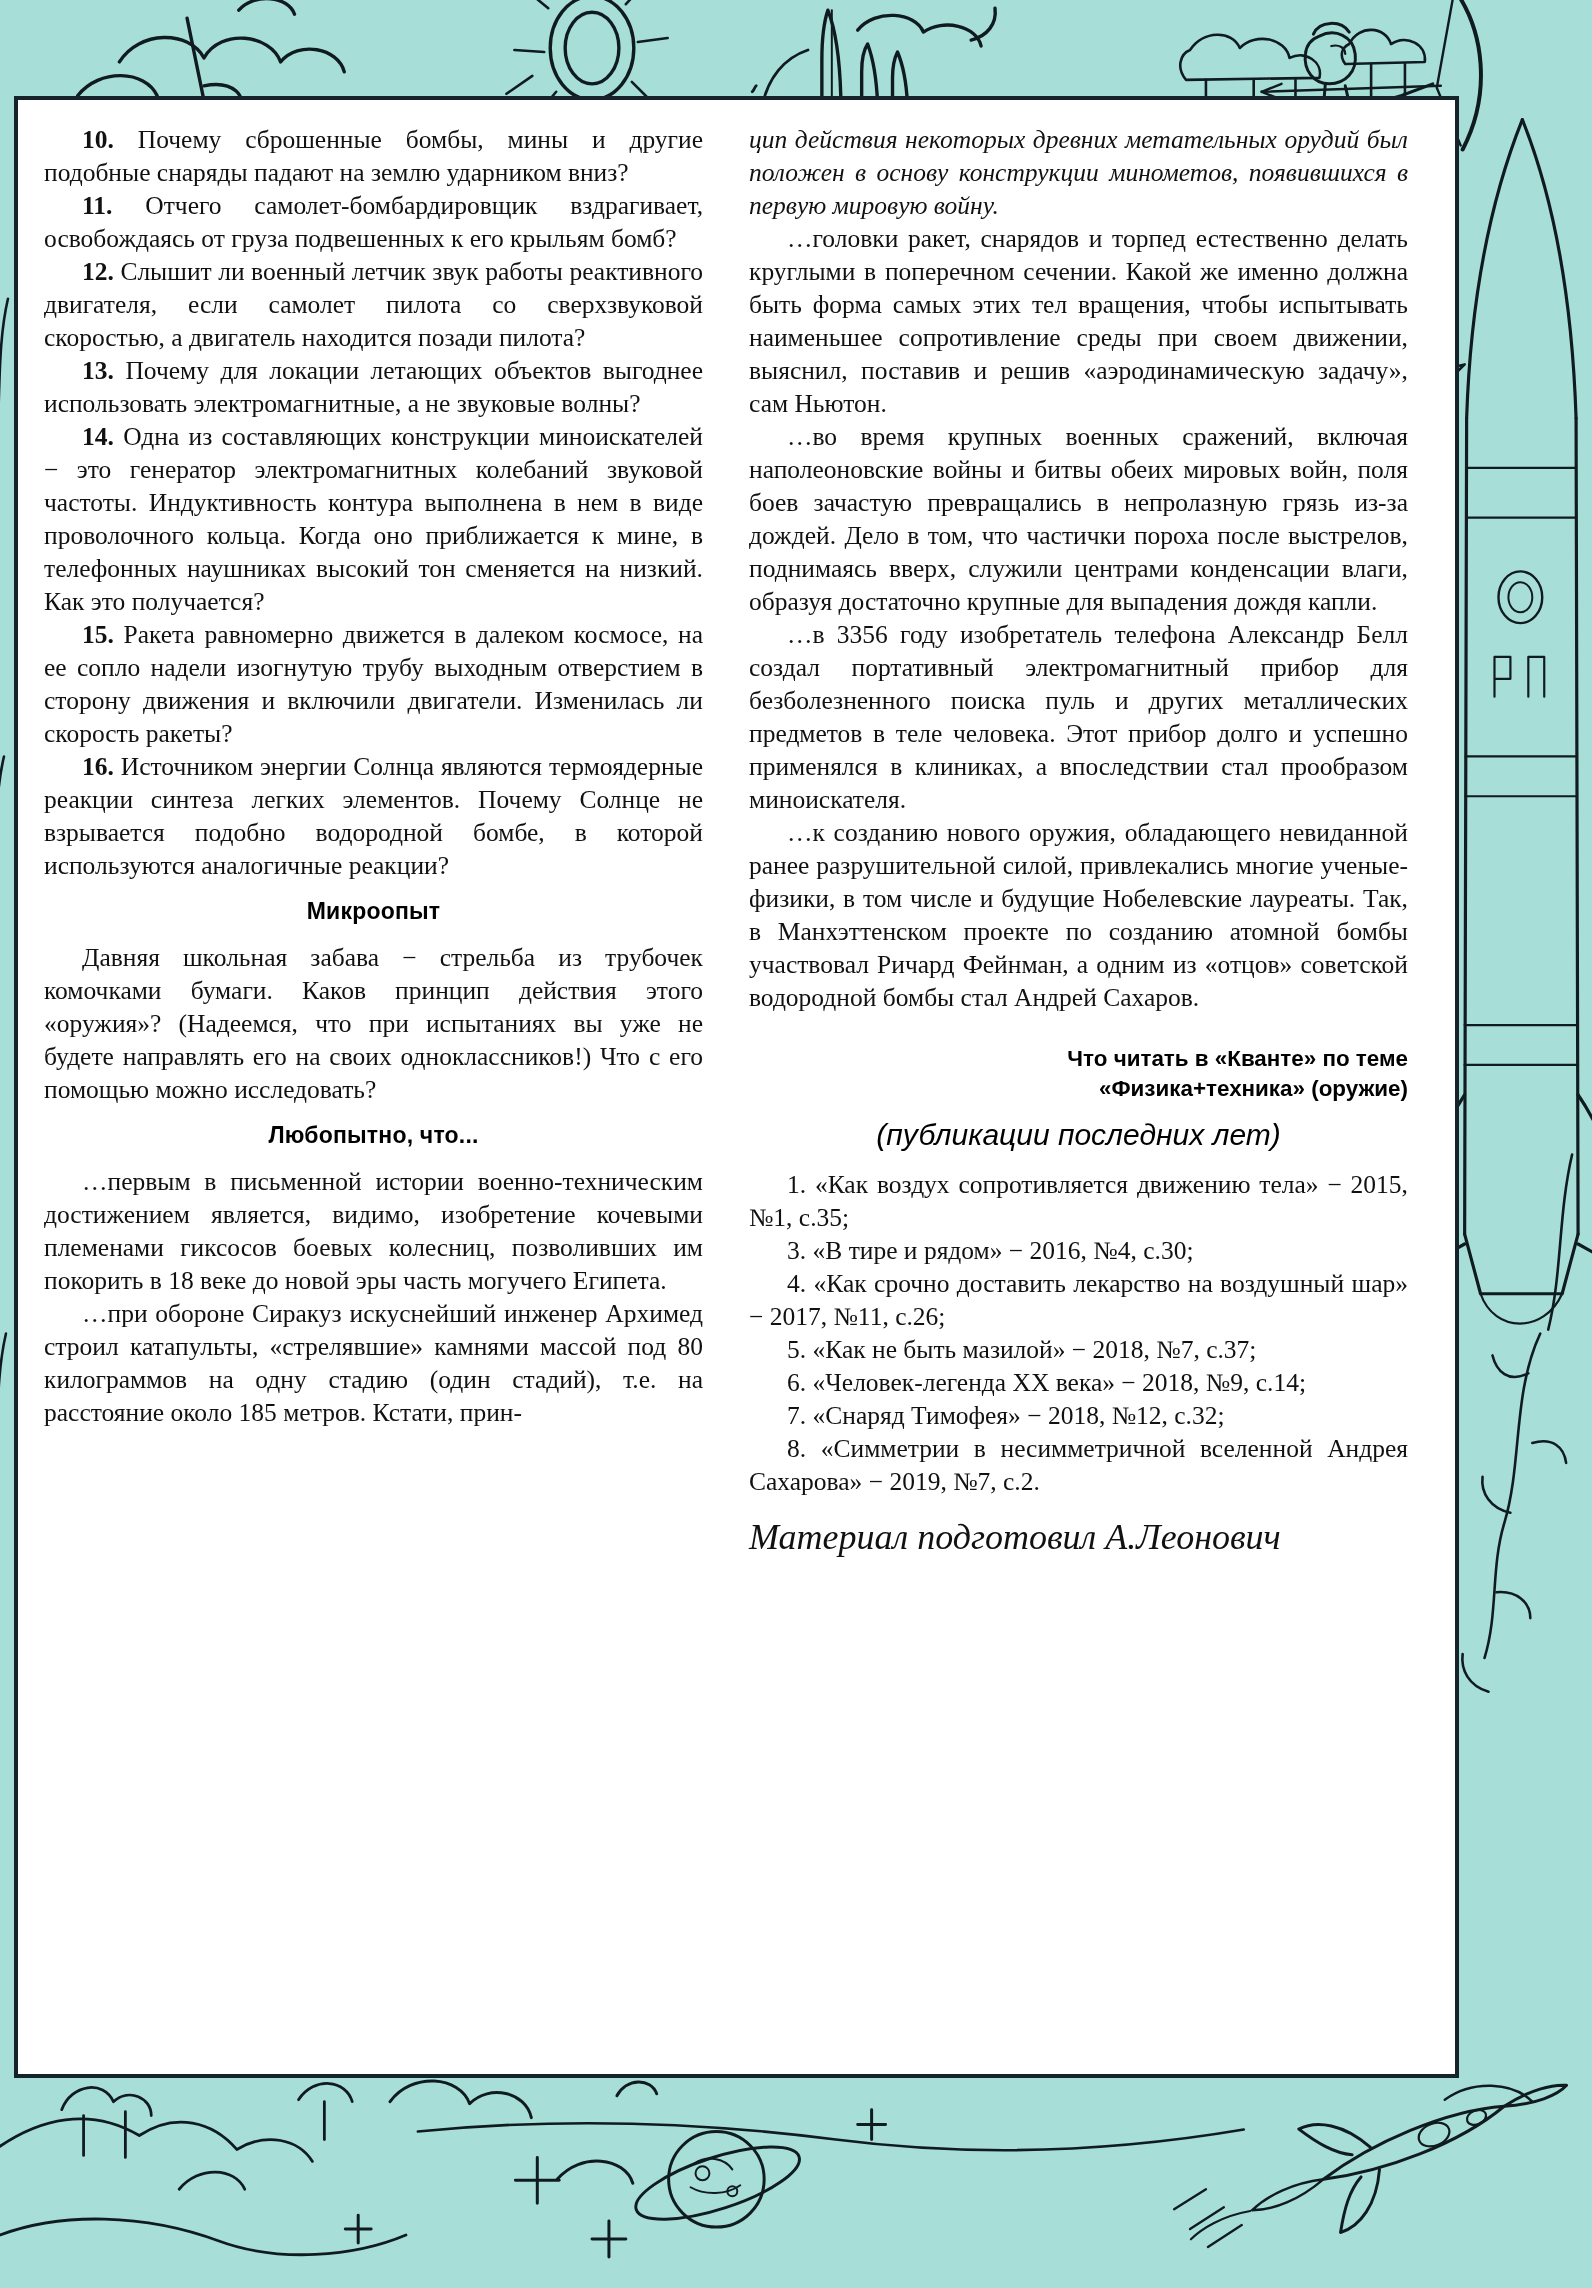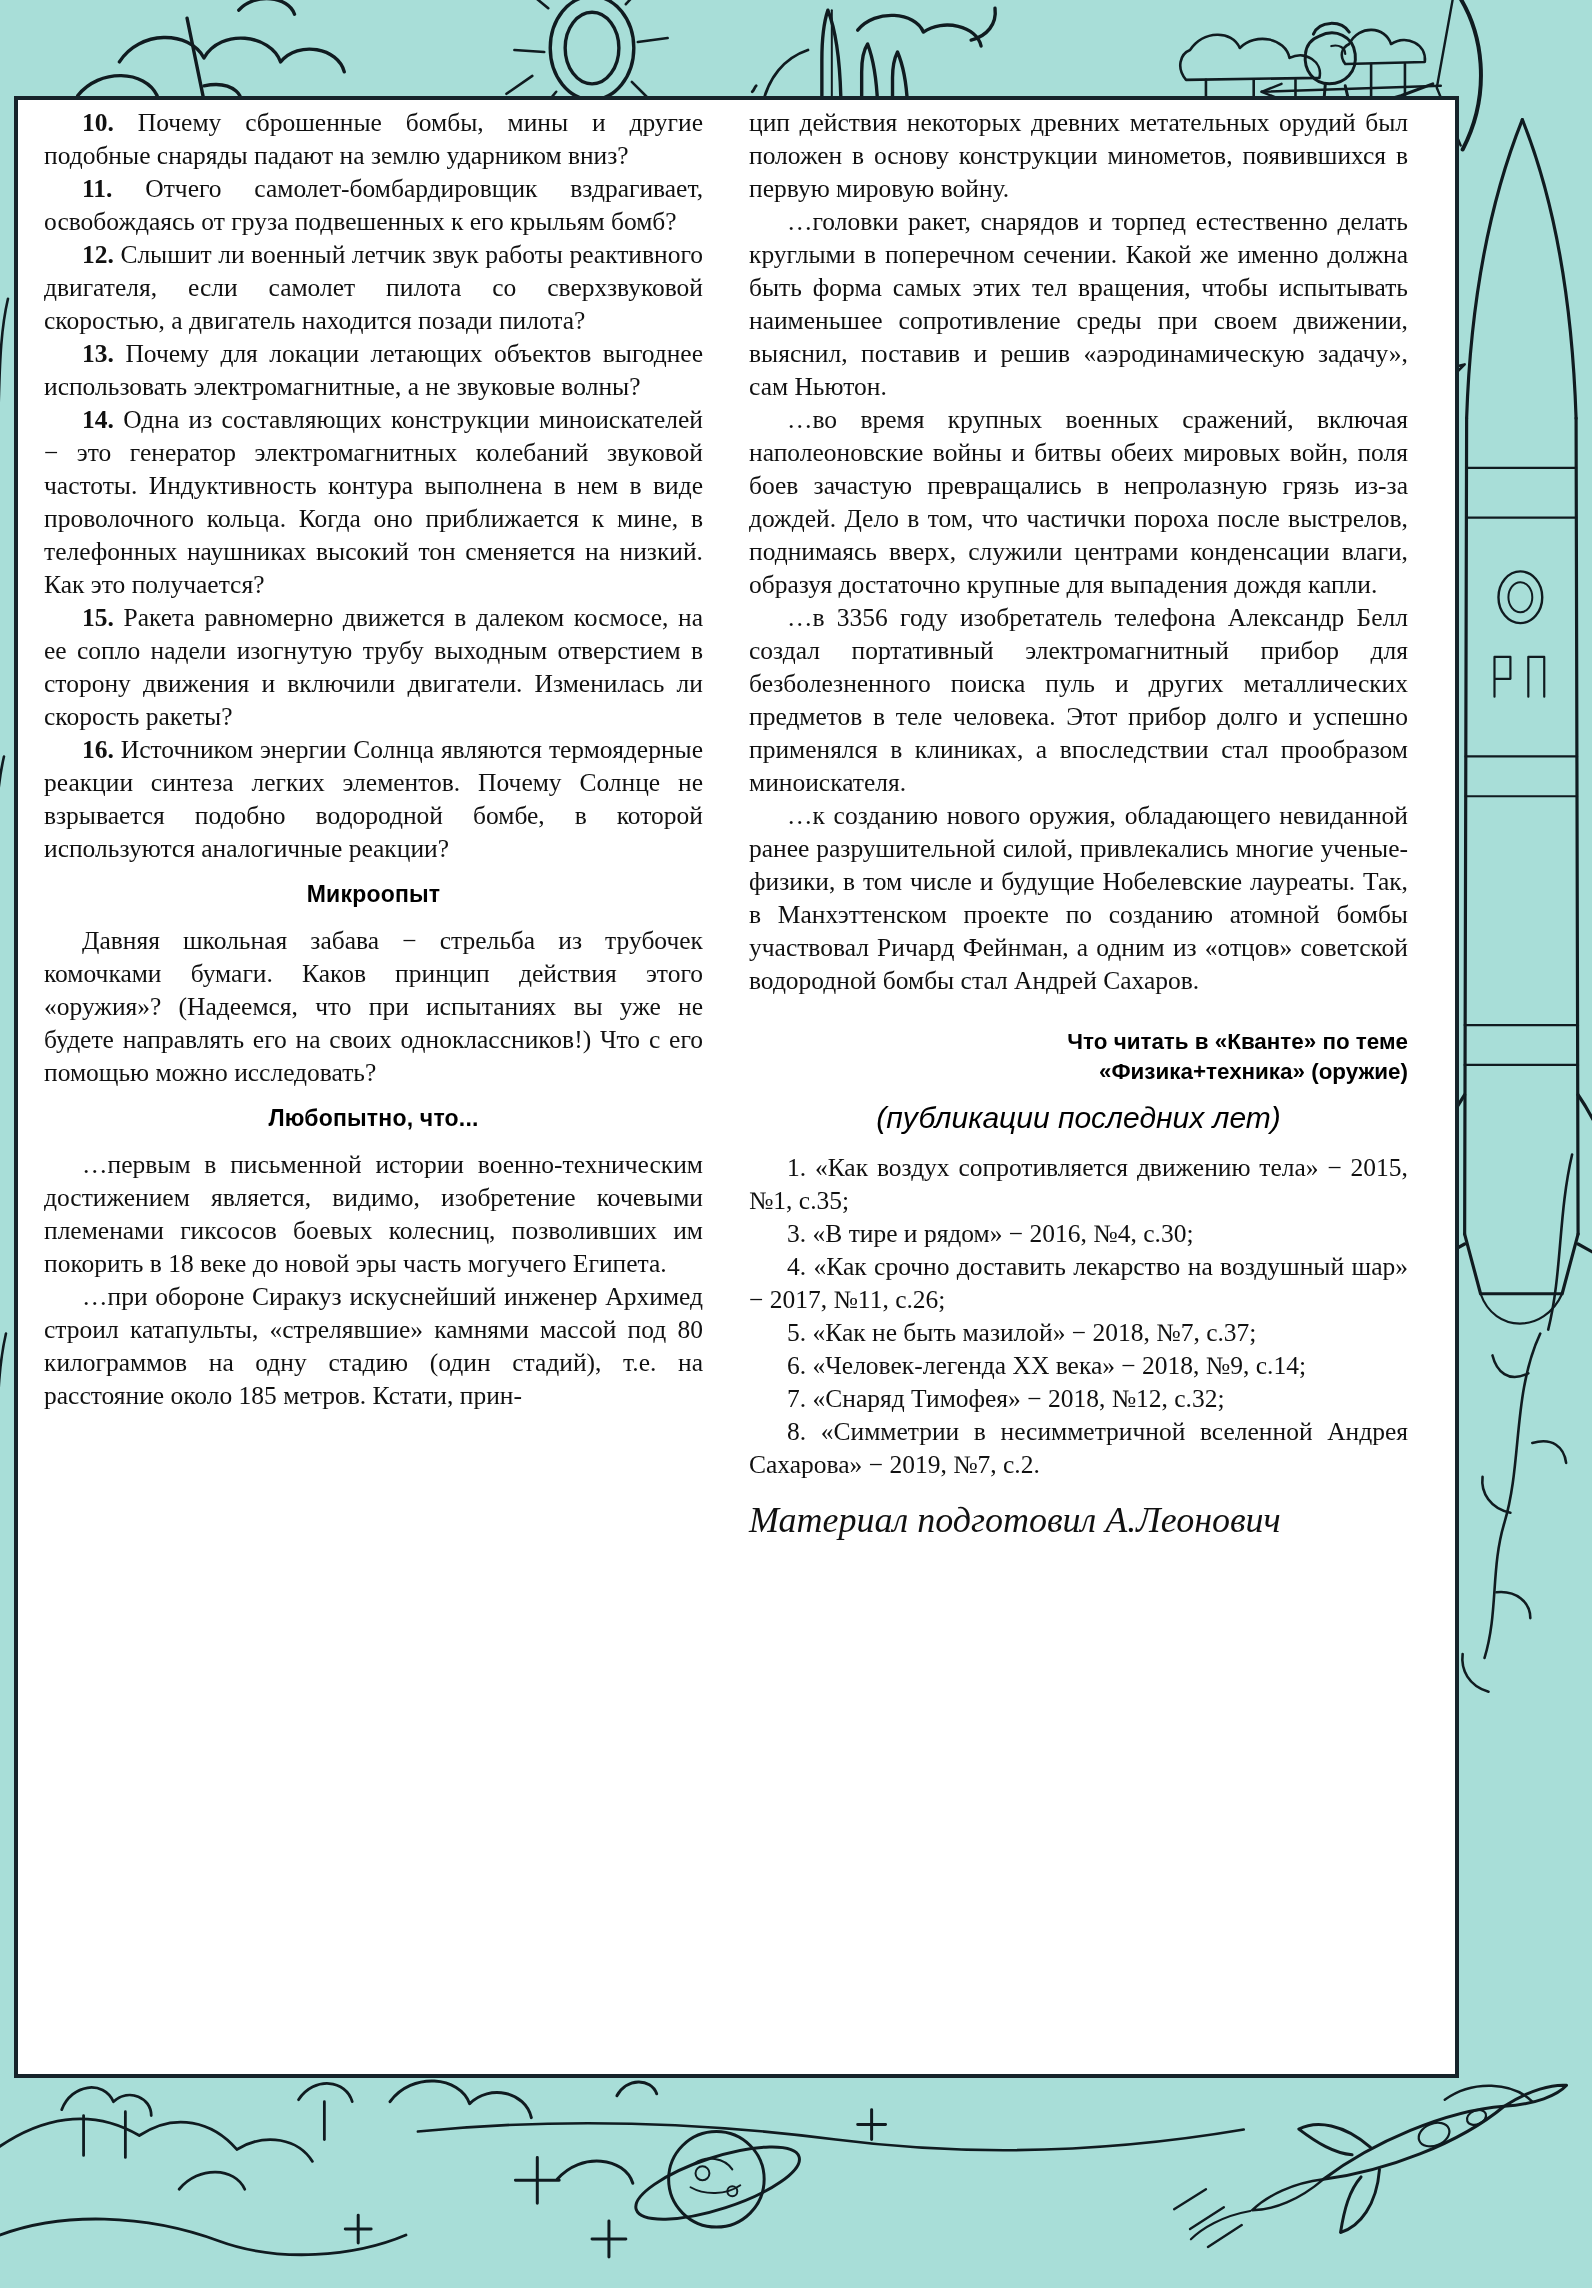--- a/index.html
+++ b/index.html
@@ -33,21 +33,21 @@
     border: 4px solid #16232a;
     box-sizing: border-box;
     z-index: 2;
   }
 
   #columns {
     position: absolute;
     left: 0; top: 0;
     width: 100%; height: 100%;
     display: flex;
-    padding: 6px 22px 10px 26px;
+    padding: 23px 22px 10px 26px;
     box-sizing: border-box;
     gap: 34px;
   }
   .column {
     width: 665px;
     box-sizing: border-box;
   }
   .col-left  { padding-right: 6px; }
   .col-right { padding-left: 6px; }
 
@@ -318,21 +318,21 @@
 
       <h3 class="section-head head-gap-before head-gap-after">Любопытно, что...</h3>
 
       <p class="body-par">…первым в письменной истории военно-техническим достижением является, видимо, изобретение кочевыми племенами гиксосов боевых колесниц, позволивших им покорить в 18 веке до новой эры часть могучего Египета.</p>
       <p class="body-par">…при обороне Сиракуз искуснейший инженер Архимед строил катапульты, «стрелявшие» камнями массой под 80 килограммов на одну стадию (один стадий), т.е. на расстояние около 185 метров. Кстати, прин-</p>
 
     </div>
 
     <div class="column col-right">
 
-      <p class="body-par" style="text-indent:0;">цип действия некоторых древних метательных орудий был положен в основу конструкции минометов, появившихся в первую мировую войну.</p>
+      <p class="body-par" style="text-indent:0;font-style:italic;">цип действия некоторых древних метательных орудий был положен в основу конструкции минометов, появившихся в первую мировую войну.</p>
 
       <p class="body-par">…головки ракет, снарядов и торпед естественно делать круглыми в поперечном сечении. Какой же именно должна быть форма самых этих тел вращения, чтобы испытывать наименьшее сопротивление среды при своем движении, выяснил, поставив и решив «аэродинамическую задачу», сам Ньютон.</p>
       <p class="body-par">…во время крупных военных сражений, включая наполеоновские войны и битвы обеих мировых войн, поля боев зачастую превращались в непролазную грязь из-за дождей. Дело в том, что частички пороха после выстрелов, поднимаясь вверх, служили центрами конденсации влаги, образуя достаточно крупные для выпадения дождя капли.</p>
       <p class="body-par">…в 3356 году изобретатель телефона Александр Белл создал портативный электромагнитный прибор для безболезненного поиска пуль и других металлических предметов в теле человека. Этот прибор долго и успешно применялся в клиниках, а впоследствии стал прообразом миноискателя.</p>
       <p class="body-par">…к созданию нового оружия, обладающего невиданной ранее разрушительной силой, привлекались многие ученые-физики, в том числе и будущие Нобелевские лауреаты. Так, в Манхэттенском проекте по созданию атомной бомбы участвовал Ричард Фейнман, а одним из «отцов» советской водородной бомбы стал Андрей Сахаров.</p>
 
       <div style="height:30px;"></div>
 
       <h3 class="biblio-head">Что читать в «Кванте» по теме</h3>
       <h3 class="biblio-head">«Физика+техника» (оружие)</h3>

